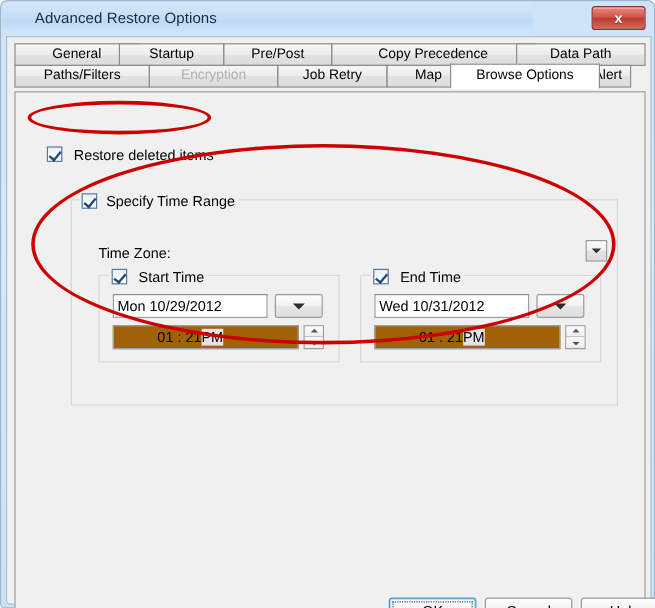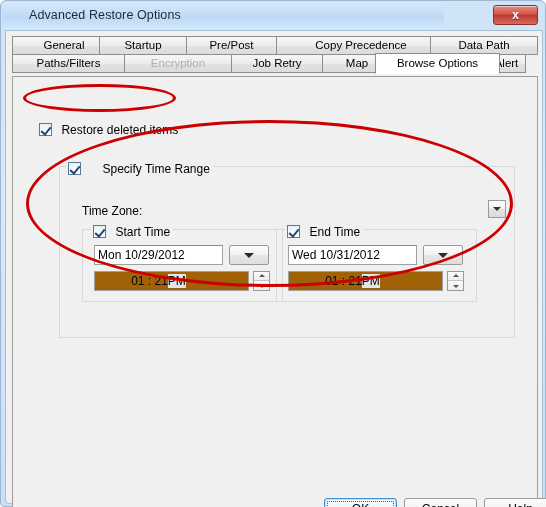--- a/index.html
+++ b/index.html
@@ -297,21 +297,21 @@
 
       <div class="cbrow" style="left:26px; top:43px;">
         <span class="cb"></span>
         <span class="lbl">Restore deleted items</span>
       </div>
 
       <div class="groupbox" style="left:46px; top:89px; width:456px; height:172px;">
 
         <div class="group-title" style="left:6px;">
           <span class="cb"></span>
-          <span class="lbl" style="font-size:12px;color:#000;margin-left:17px;vertical-align:middle;">Specify Time Range</span>
+          <span class="lbl" style="font-size:12px;color:#000;margin-left:3px;vertical-align:middle;">Specify Time Range</span>
         </div>
 
         <div class="statictext" style="left:22px; top:37px;">Time Zone:</div>
 
         <div class="combo-btn" style="left:428px; top:33px; width:18px; height:18px;">
           <span class="arrow-down"></span>
         </div>
 
         <div class="groupbox" style="left:22px; top:62px; width:201px; height:73px;">
           <div class="group-title" style="left:8px;">
@@ -334,21 +334,21 @@
           <div class="spin" style="left:170px; top:41px;">
             <div class="half top">
                 <span class="ar"></span>
               </div>
             <div class="half bot">
                 <span class="ar"></span>
               </div>
           </div>
         </div>
 
-        <div class="groupbox" style="left:216px; top:62px; width:201px; height:73px;padding-left:36px;">
+        <div class="groupbox" style="left:240px; top:62px; width:201px; height:73px;padding-left:36px;">
           <div class="group-title" style="left:8px;">
             <span class="cb"></span>
             <span class="lbl" style="font-size:12px;color:#000;margin-left:5px;vertical-align:middle;">End Time</span>
           </div>
 
           <div class="textbox" style="left:11px; top:15px; width:129px; height:20px;">
             <span>Wed 10/31/2012</span>
           </div>
           <div class="date-btn" style="left:146px; top:15px;">
             <span class="arrow-down"></span>

